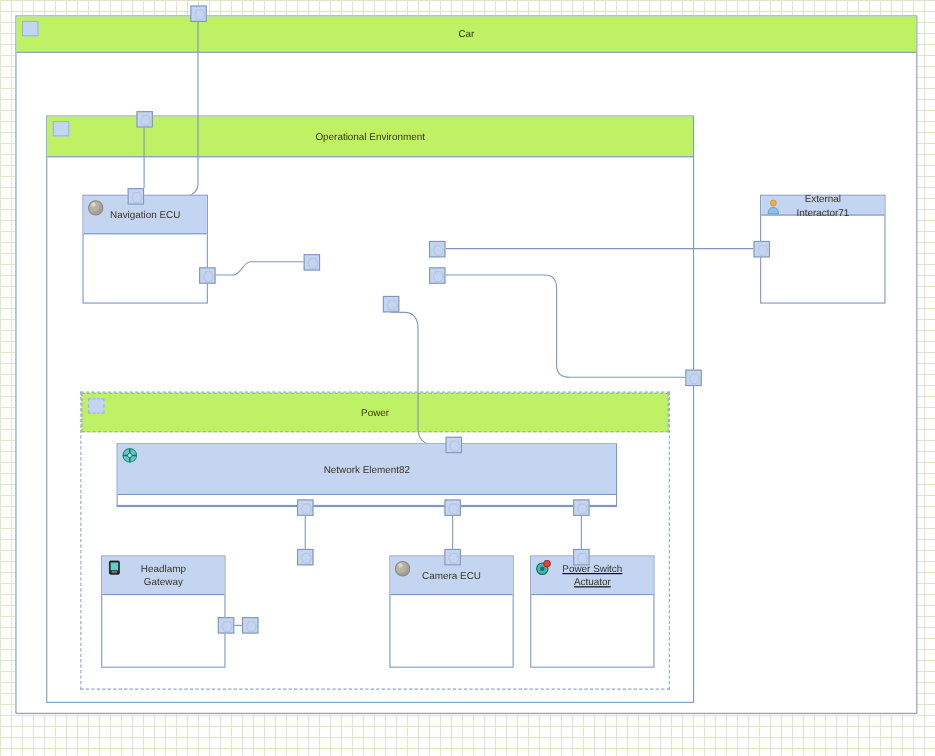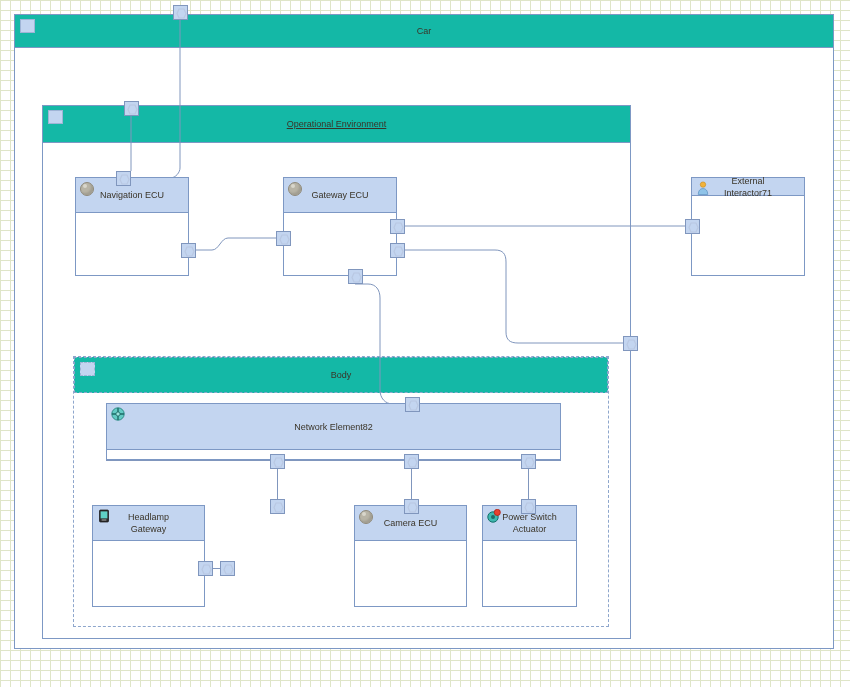--- a/index.html
+++ b/index.html
@@ -23,21 +23,21 @@
       display:flex;align-items:center;justify-content:center;
       text-align:center;width:100%;height:100%;
       padding:0 18px;
   }
 
   
   .container{position:absolute;box-sizing:border-box;border:1px solid #7d98c4;background:#ffffff;}
   .container.dashed{border:1px dashed #8ea6cc;background:transparent;}
   .container > .chdr{
       position:absolute;left:0;top:0;right:0;
-      background:#14b8a6;border-bottom:1px solid #7d98c4;
+      background:#bef264;border-bottom:1px solid #7d98c4;
       color:#3a3428;font-size:9px;line-height:11px;
       display:flex;align-items:center;justify-content:center;text-align:center;
   }
   .container.dashed > .chdr{border:1px dashed #8ea6cc;border-bottom-style:dashed;}
   .chdr .corner{
       position:absolute;left:5px;top:4px;width:15px;height:14px;
       border:1px solid #9fb4d6;background:#c3d5f0;box-sizing:border-box;
   }
   .container.dashed .chdr .corner{border:1px dashed #9fb4d6;}
 
@@ -68,30 +68,30 @@
 <div id="canvas">
 
   <div class="container" id="cnt-car" style="left: 14px; top: 14px; width: 820px; height: 635px;">
     <div class="chdr" style="height: 32px;">
       <span class="corner"></span>
       <span>Car</span>
     </div>
   </div>
 
   <div class="container" id="cnt-opEnv" style="left: 42px; top: 105px; width: 589px; height: 534px;">
-    <div class="chdr" style="height: 36px; text-decoration: underline;">
+    <div class="chdr" style="height: 36px;">
       <span class="corner"></span>
       <span>Operational Environment</span>
     </div>
   </div>
 
   <div class="container dashed" id="cnt-item" style="left: 73px; top: 356px; width: 536px; height: 271px;">
     <div class="chdr" style="height: 34px;">
       <span class="corner"></span>
-      <span>Body</span>
+      <span>Power</span>
     </div>
   </div>
 
   <svg class="edges" viewBox="0 0 850 687">
 
     <path d="M180,20 L180,168 C180,172 176,178 170,178 L130,178 C126,178 124,180 124,184"></path>
 
     <path d="M131,116 L131,171"></path>
 
     <path d="M196,250 L212,250 C219,250 221,238 228,238 L276,238"></path>
@@ -110,26 +110,20 @@
 
   <div class="ln lnh" style="left:106px;top:460px;width:455px;"></div>
 
   <div class="block" id="blk-nav" style="left: 75px; top: 177px; width: 114px; height: 99px;">
     <div class="hdr" style="height: 35px;">
       <span class="icon ico-ecu"></span>
       <span>Navigation ECU</span>
     </div>
   </div>
 
-  <div class="block" id="blk-gw" style="left: 283px; top: 177px; width: 114px; height: 99px;">
-    <div class="hdr" style="height: 35px;">
-      <span class="icon ico-ecu"></span>
-      <span>Gateway ECU</span>
-    </div>
-  </div>
 
   <div class="block" id="blk-ext" style="left: 691px; top: 177px; width: 114px; height: 99px;">
     <div class="hdr" style="height: 18px;">
       <span class="icon">
         <svg width="14" height="14" viewBox="0 0 14 14">
           <circle cx="7" cy="3.6" r="2.7" fill="#f2b23a" stroke="#c98a12" stroke-width=".6"></circle>
           <path d="M2.3 13.5 C2.3 9.4 4.4 7.6 7 7.6 C9.6 7.6 11.7 9.4 11.7 13.5 Z" fill="#8fc3e8" stroke="#4d87b8" stroke-width=".6"></path>
         </svg>
       </span>
       <span>External Interactor71</span>
@@ -163,21 +157,21 @@
   </div>
 
 
   <div class="block" id="blk-cam" style="left: 354px; top: 505px; width: 113px; height: 102px;">
     <div class="hdr" style="height: 35px;">
       <span class="icon ico-ecu"></span>
       <span>Camera ECU</span>
     </div>
   </div>
 
-  <div class="block" id="blk-psa" style="left: 482px; top: 505px; width: 95px; height: 102px;">
+  <div class="block" id="blk-psa" style="left: 482px; top: 505px; width: 113px; height: 102px; text-decoration: underline;">
     <div class="hdr" style="height: 35px;">
       <span class="icon">
         <svg width="14" height="14" viewBox="0 0 14 14">
           <circle cx="6" cy="8" r="5.2" fill="#3fb8b0" stroke="#14706a" stroke-width="1"></circle>
           <circle cx="6" cy="8" r="2" fill="#1d6b66"></circle>
           <circle cx="10.3" cy="3.4" r="3.1" fill="#e8402f" stroke="#a31d11" stroke-width=".7"></circle>
         </svg>
       </span>
       <span>Power Switch Actuator</span>
     </div>

